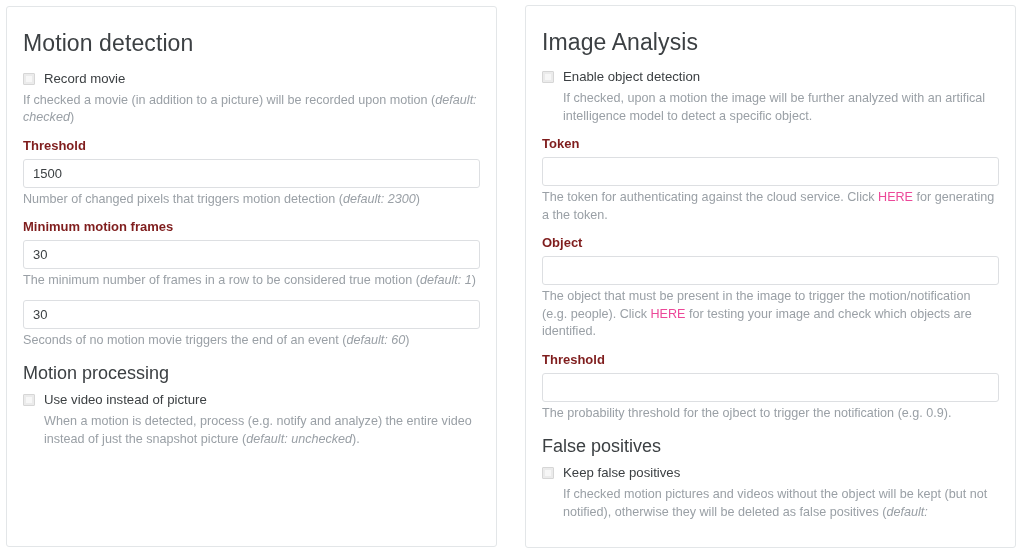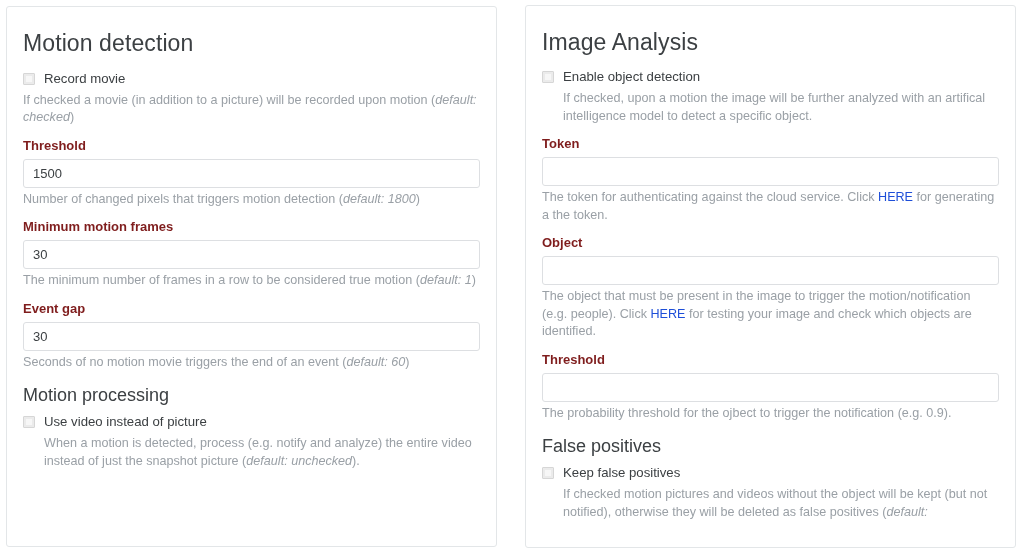--- a/index.html
+++ b/index.html
@@ -93,21 +93,21 @@
     max-width: 460px;
   }
   .desc.indent {
     margin-left: 21px;
     max-width: 455px;
   }
   .desc i {
     font-style: italic;
   }
   .desc .lnk {
-    color: #1d4ed8;
+    color: #ec4899;
     text-decoration: none;
   }
 
   
   .field-label {
     font-size: 13px;
     font-weight: bold;
     color: #7f1d1d;
     line-height: 17px;
     margin: 9px 0 5px 0;
@@ -148,27 +148,26 @@
       <h2 class="card-title">Motion detection</h2>
 
       <div class="check-row">
         <span class="cb"></span>
         <span class="check-label">Record movie</span>
       </div>
       <p class="desc"><span>If checked a movie (in addition to a picture) will be recorded upon motion (</span><i>default: checked</i><span>)</span></p>
 
       <div class="field-label">Threshold</div>
       <input class="text-input" type="text" value="1500" style="">
-      <p class="desc"><span>Number of changed pixels that triggers motion detection (</span><i>default: 1800</i><span>)</span></p>
+      <p class="desc"><span>Number of changed pixels that triggers motion detection (</span><i>default: 2300</i><span>)</span></p>
 
       <div class="field-label">Minimum motion frames</div>
       <input class="text-input" type="text" value="30" style="">
       <p class="desc"><span>The minimum number of frames in a row to be considered true motion (</span><i>default: 1</i><span>)</span></p>
 
-      <div class="field-label">Event gap</div>
       <input class="text-input" type="text" value="30" style="">
       <p class="desc"><span>Seconds of no motion movie triggers the end of an event (</span><i>default: 60</i><span>)</span></p>
 
       <div class="section-label">Motion processing</div>
 
       <div class="check-row">
         <span class="cb"></span>
         <span class="check-label">Use video instead of picture</span>
       </div>
       <p class="desc indent"><span>When a motion is detected, process (e.g. notify and analyze) the entire video instead of just the snapshot picture (</span><i>default: unchecked</i><span>).</span></p>

